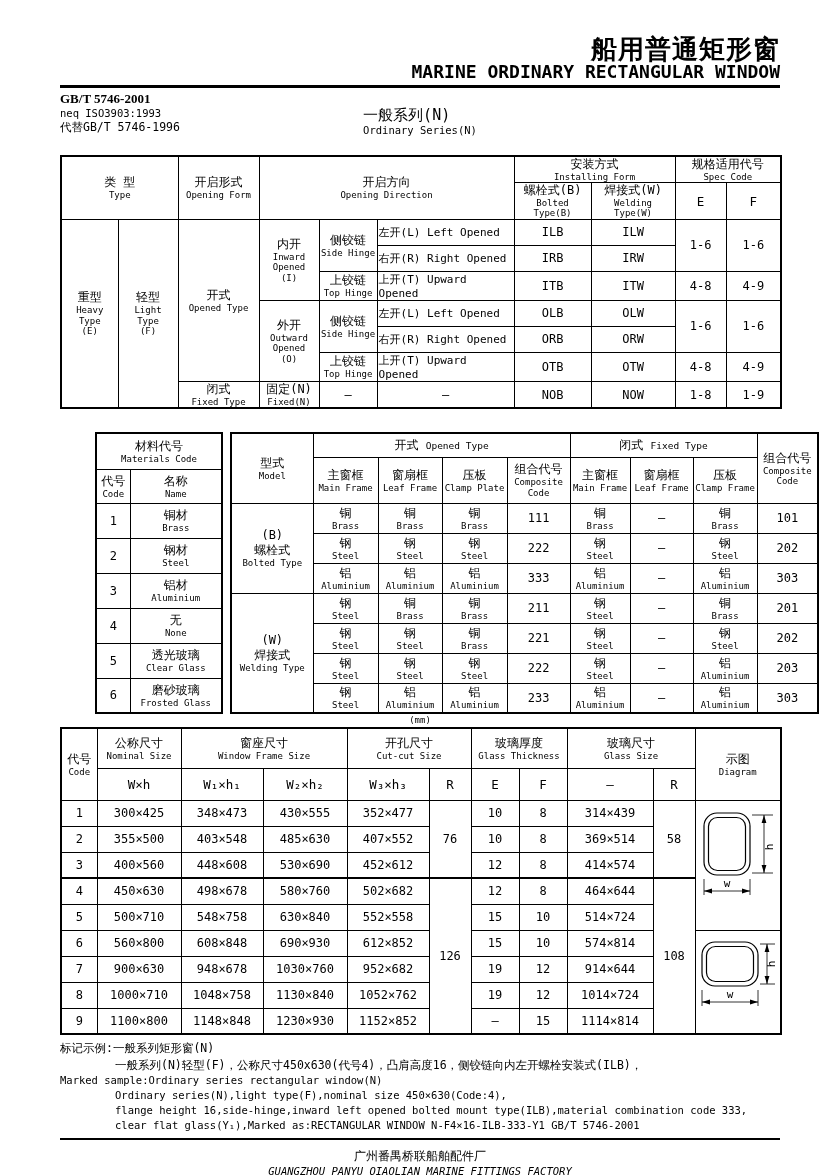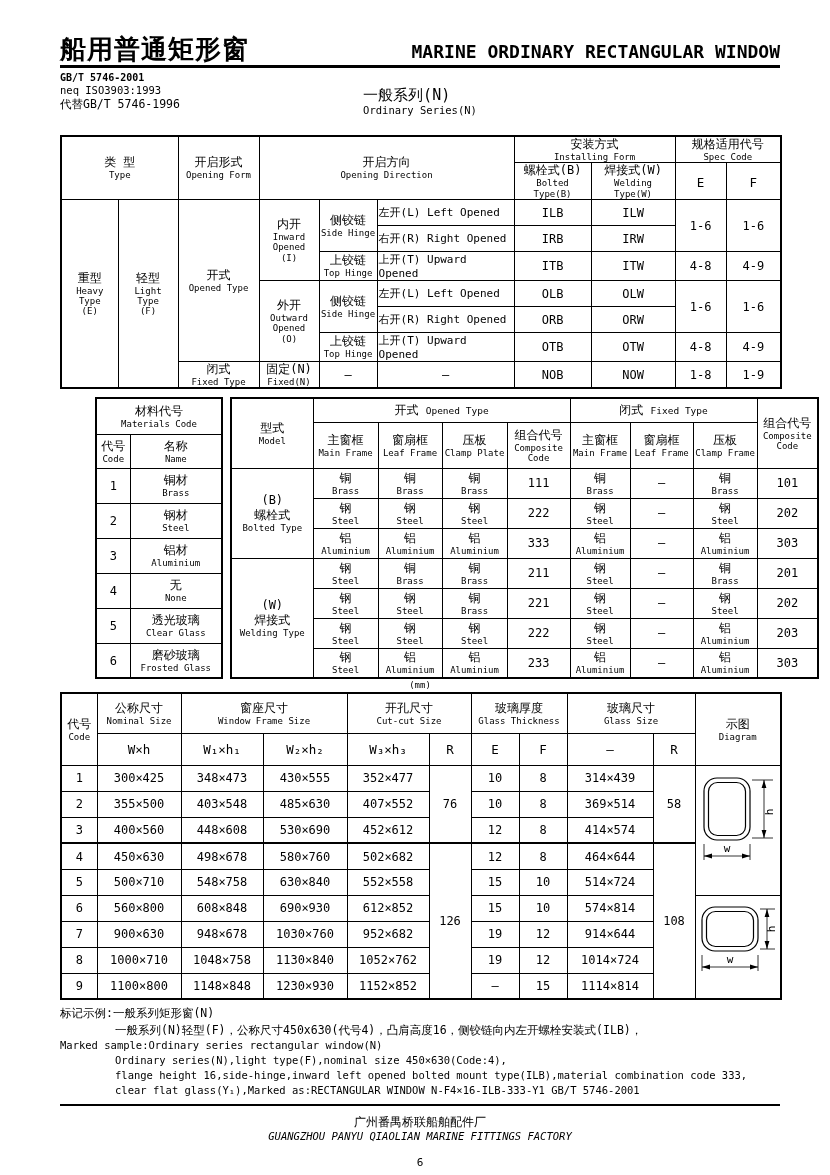--- a/index.html
+++ b/index.html
@@ -2,26 +2,26 @@
 <html><head>
 <meta charset="utf-8">
 <style>
   html,body{margin:0;padding:0;background:#e8e8e8;}
   .sheet{position:relative;width:830px;height:1175px;background:#ffffff;color:#000;
          font-family:"DejaVu Sans Mono","Liberation Mono",monospace;margin:0 auto;overflow:hidden;}
   .content{position:absolute;left:60px;top:36px;width:720px;}
 
   
   .masthead{display:flex;justify-content:space-between;align-items:flex-end;
-            border-bottom:3px solid #000;padding-bottom:3px;}
+            border-bottom:3px solid #000;padding-bottom:3px;flex-direction:column;}
   .title-zh{font-size:26px;font-weight:bold;letter-spacing:1px;line-height:1;}
   .title-en{font-size:18px;font-weight:bold;line-height:1.1;}
   .subhead{position:relative;height:56px;margin-top:4px;}
   .std-block{position:absolute;left:0;top:0;}
-  .std1{font-size:10px;font-weight:bold;line-height:1.15;}
+  .std1{font-size:13px;font-weight:bold;line-height:1.15;font-family:Liberation Serif, serif;}
   .std2{font-size:10.5px;line-height:1.25;}
   .std3{font-size:11.5px;line-height:1.25;}
   .series{position:absolute;left:50%;top:14px;transform:translateX(-50%);text-align:left;}
   .series-zh{font-size:15px;line-height:1.2;}
   .series-en{font-size:10.5px;line-height:1.2;}
 
   
   table{border-collapse:collapse;table-layout:fixed;border:2px solid #000;}
   th,td{border:1px solid #000;text-align:center;vertical-align:middle;padding:0 1px;
         font-weight:normal;overflow:hidden;}
@@ -29,21 +29,21 @@
   .en{font-size:9px;line-height:1.15;display:block;white-space:pre-line;}
   .cd{font-size:12px;}
   .dir{text-align:left;font-size:11px;}
   .hb{border-bottom-width:2px;}
 
   .t1{width:720px;margin-top:7px;}
   .t1 thead tr:first-child{height:26px;}
   .t1 thead tr:last-child{height:32px;}
   .t1 tbody tr{height:26px;}
 
-  .mats-row{display:flex;gap:7px;margin-top:8px;align-items:flex-end;padding-left:35px;}
+  .mats-row{display:flex;gap:7px;margin-top:23px;align-items:flex-end;padding-left:35px;}
   .t2m{width:126px;}
   .t2m thead tr:first-child{height:36px;}
   .t2m thead tr:last-child{height:34px;}
   .t2m tbody tr{height:35px;}
   .t2{width:587px;}
   .t2 thead tr:first-child{height:24px;}
   .t2 thead tr:last-child{height:46px;}
   .t2 tbody tr{height:30px;}
   .grp{font-size:12px;}
   .grp .gen{font-size:9.5px;}

